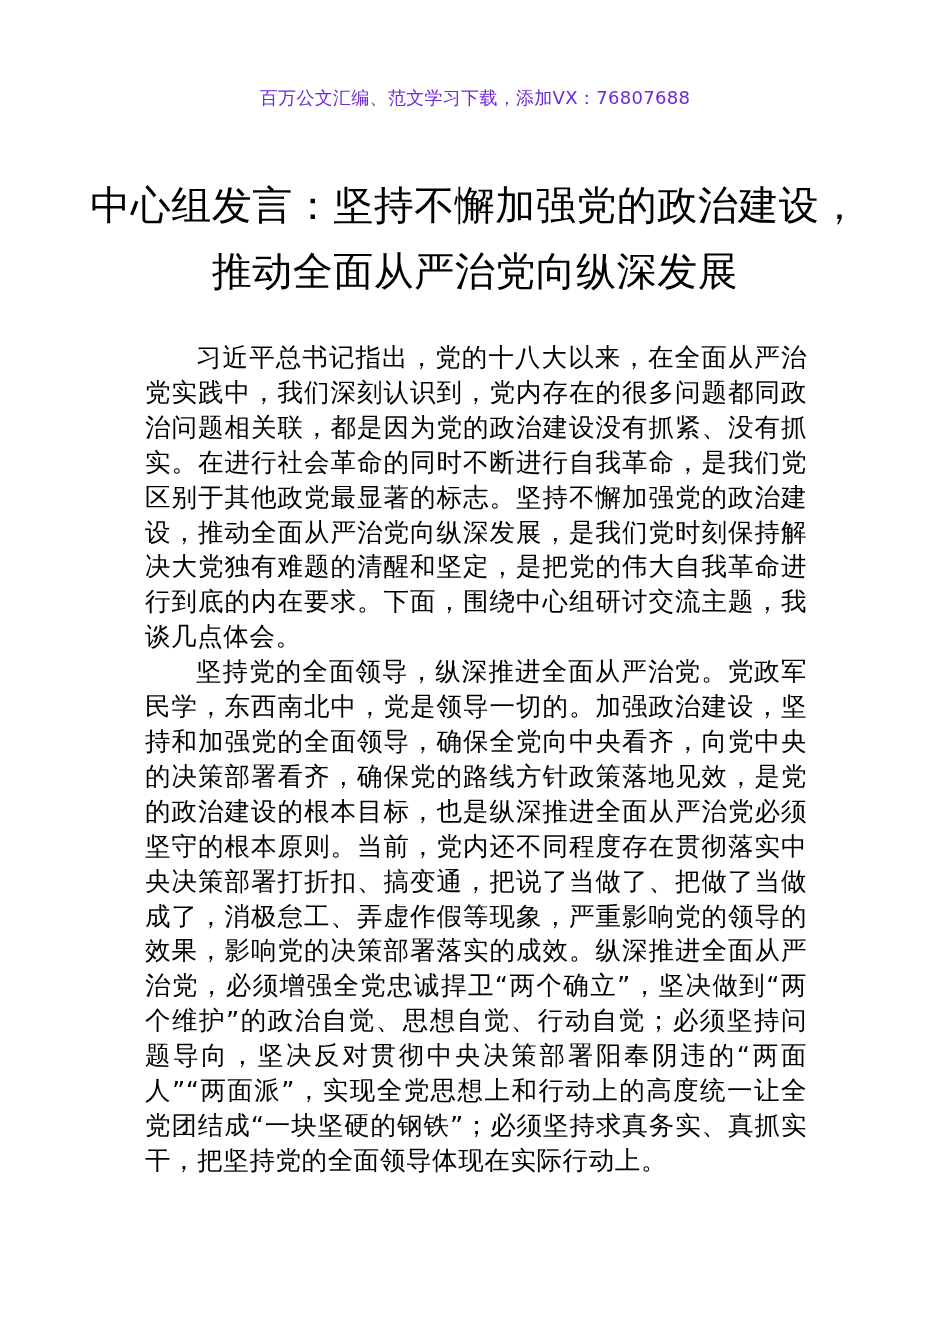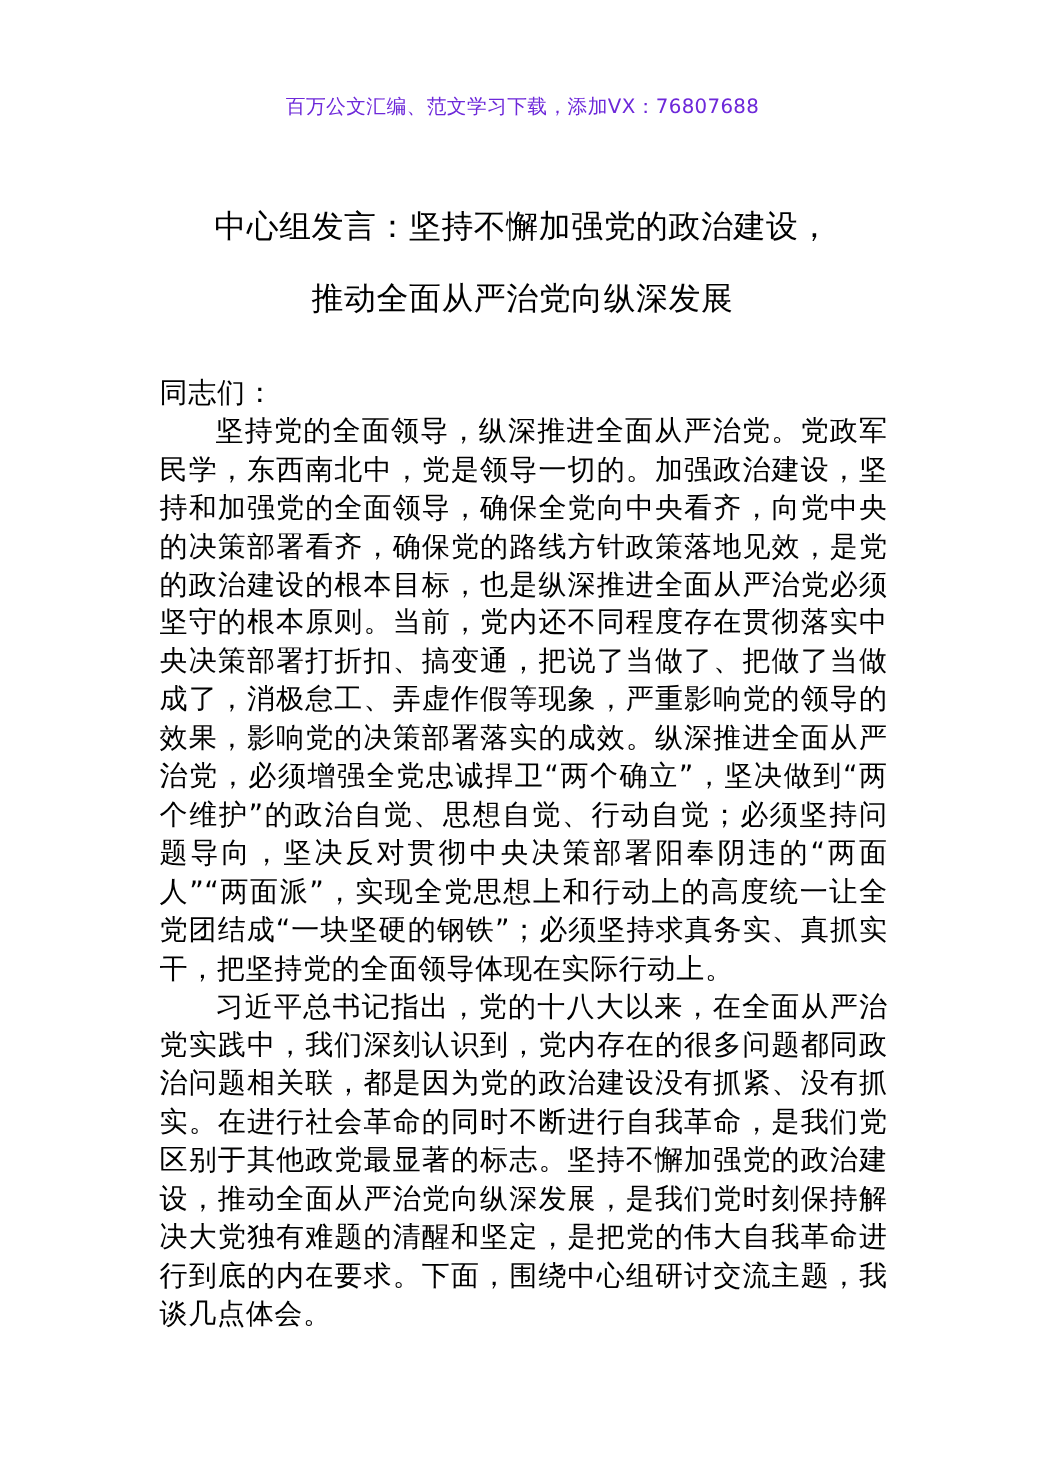--- a/index.html
+++ b/index.html
@@ -1,33 +1,32 @@
 <!DOCTYPE html>
 <html><head>
 <meta charset="utf-8">
 <style>
   html, body { margin: 0; padding: 0; background: #ffffff; }
   body { width: 950px; height: 1344px; position: relative; overflow: hidden;
          font-family: "DejaVu Sans", "Liberation Sans", sans-serif; color: #000; }
   .watermark { position: absolute; top: 84px; left: 0; width: 950px; text-align: center;
                font-size: 18px; line-height: 28px; letter-spacing: 0.3px; }
   .title { position: absolute; left: 0; width: 950px; text-align: center;
-           font-size: 29px; line-height: 44px; letter-spacing: 0.5px; }
+           font-size: 40px; line-height: 44px; letter-spacing: 0.5px; }
   .title.l1 { top: 183px; }
   .title.l2 { top: 249px; }
   .body { position: absolute; top: 340px; left: 145px; width: 662px;
           font-size: 25.5px; line-height: 34.9px; text-align: justify; letter-spacing: 0.6px; }
   .body p { margin: 0; }
   .body p.indent { text-indent: 2em; }
 </style>
 </head>
 <body>
 
 <div class="watermark" style="color:#6d28d9">百万公文汇编、范文学习下载，添加VX：76807688</div>
 
 <div class="title l1">中心组发言：坚持不懈加强党的政治建设，</div>
 <div class="title l2">推动全面从严治党向纵深发展</div>
 
 <div class="body">
-  <p>同志们：</p>
+  <p class="indent">习近平总书记指出，党的十八大以来，在全面从严治党实践中，我们深刻认识到，党内存在的很多问题都同政治问题相关联，都是因为党的政治建设没有抓紧、没有抓实。在进行社会革命的同时不断进行自我革命，是我们党区别于其他政党最显著的标志。坚持不懈加强党的政治建设，推动全面从严治党向纵深发展，是我们党时刻保持解决大党独有难题的清醒和坚定，是把党的伟大自我革命进行到底的内在要求。下面，围绕中心组研讨交流主题，我谈几点体会。</p>
   <p class="indent">坚持党的全面领导，纵深推进全面从严治党。党政军民学，东西南北中，党是领导一切的。加强政治建设，坚持和加强党的全面领导，确保全党向中央看齐，向党中央的决策部署看齐，确保党的路线方针政策落地见效，是党的政治建设的根本目标，也是纵深推进全面从严治党必须坚守的根本原则。当前，党内还不同程度存在贯彻落实中央决策部署打折扣、搞变通，把说了当做了、把做了当做成了，消极怠工、弄虚作假等现象，严重影响党的领导的效果，影响党的决策部署落实的成效。纵深推进全面从严治党，必须增强全党忠诚捍卫“两个确立”，坚决做到“两个维护”的政治自觉、思想自觉、行动自觉；必须坚持问题导向，坚决反对贯彻中央决策部署阳奉阴违的“两面人”“两面派”，实现全党思想上和行动上的高度统一让全党团结成“一块坚硬的钢铁”；必须坚持求真务实、真抓实干，把坚持党的全面领导体现在实际行动上。</p>
-  <p class="indent">习近平总书记指出，党的十八大以来，在全面从严治党实践中，我们深刻认识到，党内存在的很多问题都同政治问题相关联，都是因为党的政治建设没有抓紧、没有抓实。在进行社会革命的同时不断进行自我革命，是我们党区别于其他政党最显著的标志。坚持不懈加强党的政治建设，推动全面从严治党向纵深发展，是我们党时刻保持解决大党独有难题的清醒和坚定，是把党的伟大自我革命进行到底的内在要求。下面，围绕中心组研讨交流主题，我谈几点体会。</p>
 </div>
 
 </body></html>

